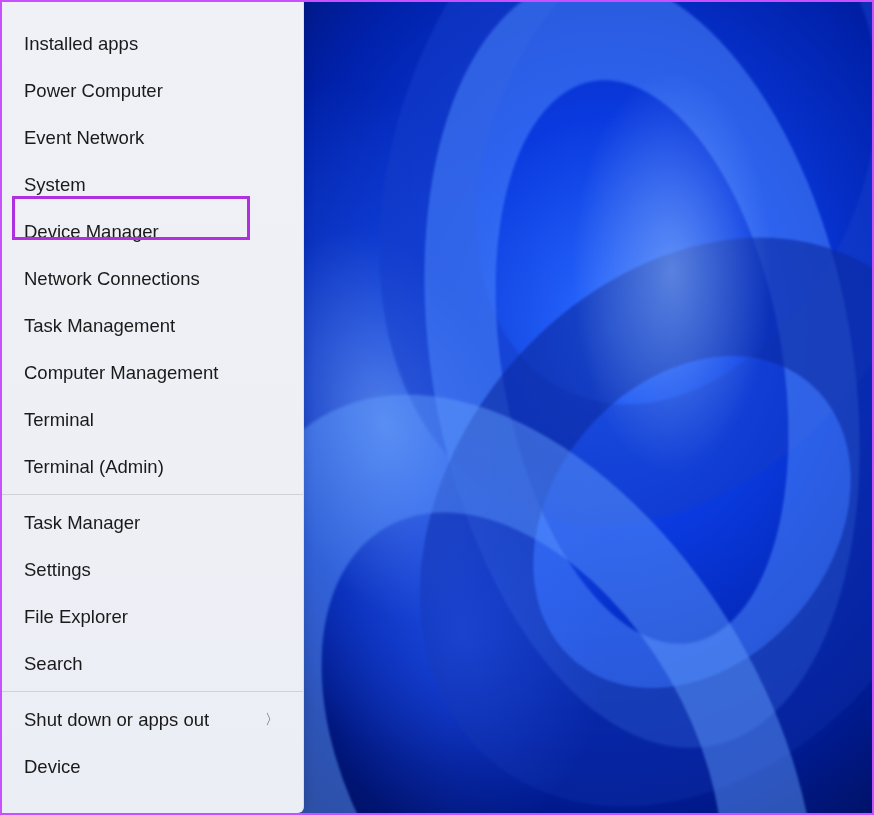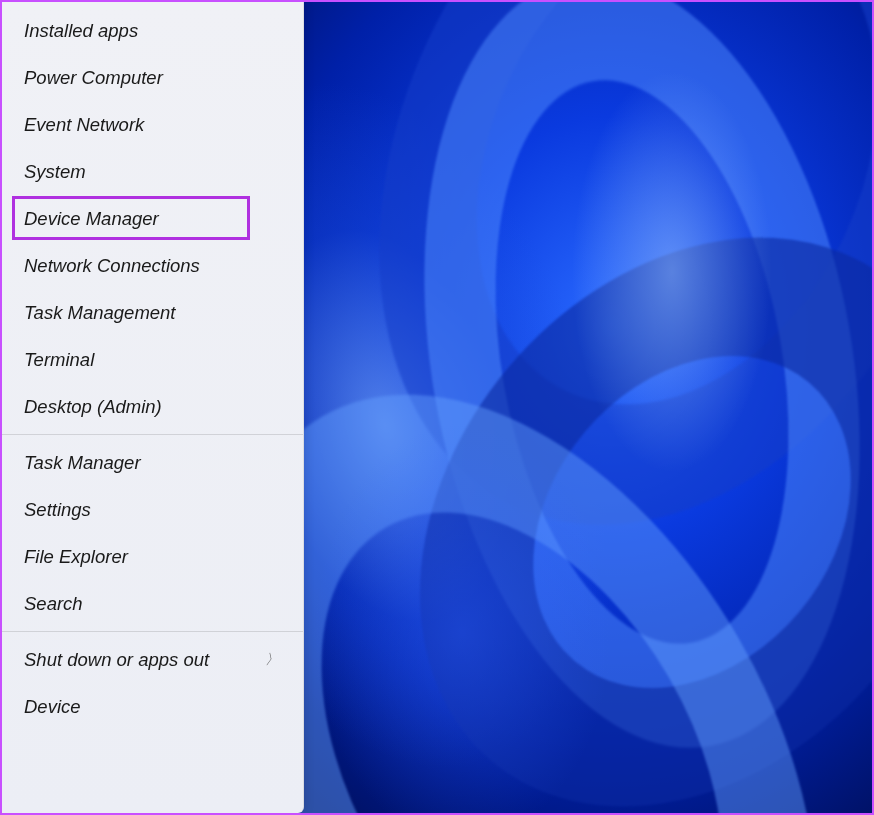--- a/index.html
+++ b/index.html
@@ -58,22 +58,21 @@
     .context-menu {
       position: absolute;
       top: 0;
       left: 0;
       width: 302px;
       height: 811px;
       background: linear-gradient(to bottom, #f0f1f6 0%, #eceef5 100%);
       border-right: 1px solid rgba(0,0,0,0.08);
       border-bottom-right-radius: 6px;
       box-shadow: 2px 0 10px rgba(0,0,0,0.1);
-      padding-top: 5px;
-      font-style: italic;
+      padding-top: 18px;
     }
     .menu-item {
       display: flex;
       align-items: center;
       justify-content: space-between;
       height: 47px;
       padding: 0 22px;
       font-size: 18.5px;
       color: #1a1a1a;
       cursor: default;
@@ -128,24 +127,27 @@
   <div class="menu-item">
     <span>Device Manager</span>
   </div>
   <div class="menu-item">
     <span>Network Connections</span>
   </div>
   <div class="menu-item">
     <span>Task Management</span>
   </div>
   <div class="menu-item">
+    <span>Computer Management</span>
+  </div>
+  <div class="menu-item">
     <span>Terminal</span>
   </div>
   <div class="menu-item">
-    <span>Desktop (Admin)</span>
+    <span>Terminal (Admin)</span>
   </div>
 
   <div class="divider"></div>
 
   <div class="menu-item">
     <span>Task Manager</span>
   </div>
   <div class="menu-item">
     <span>Settings</span>
   </div>

